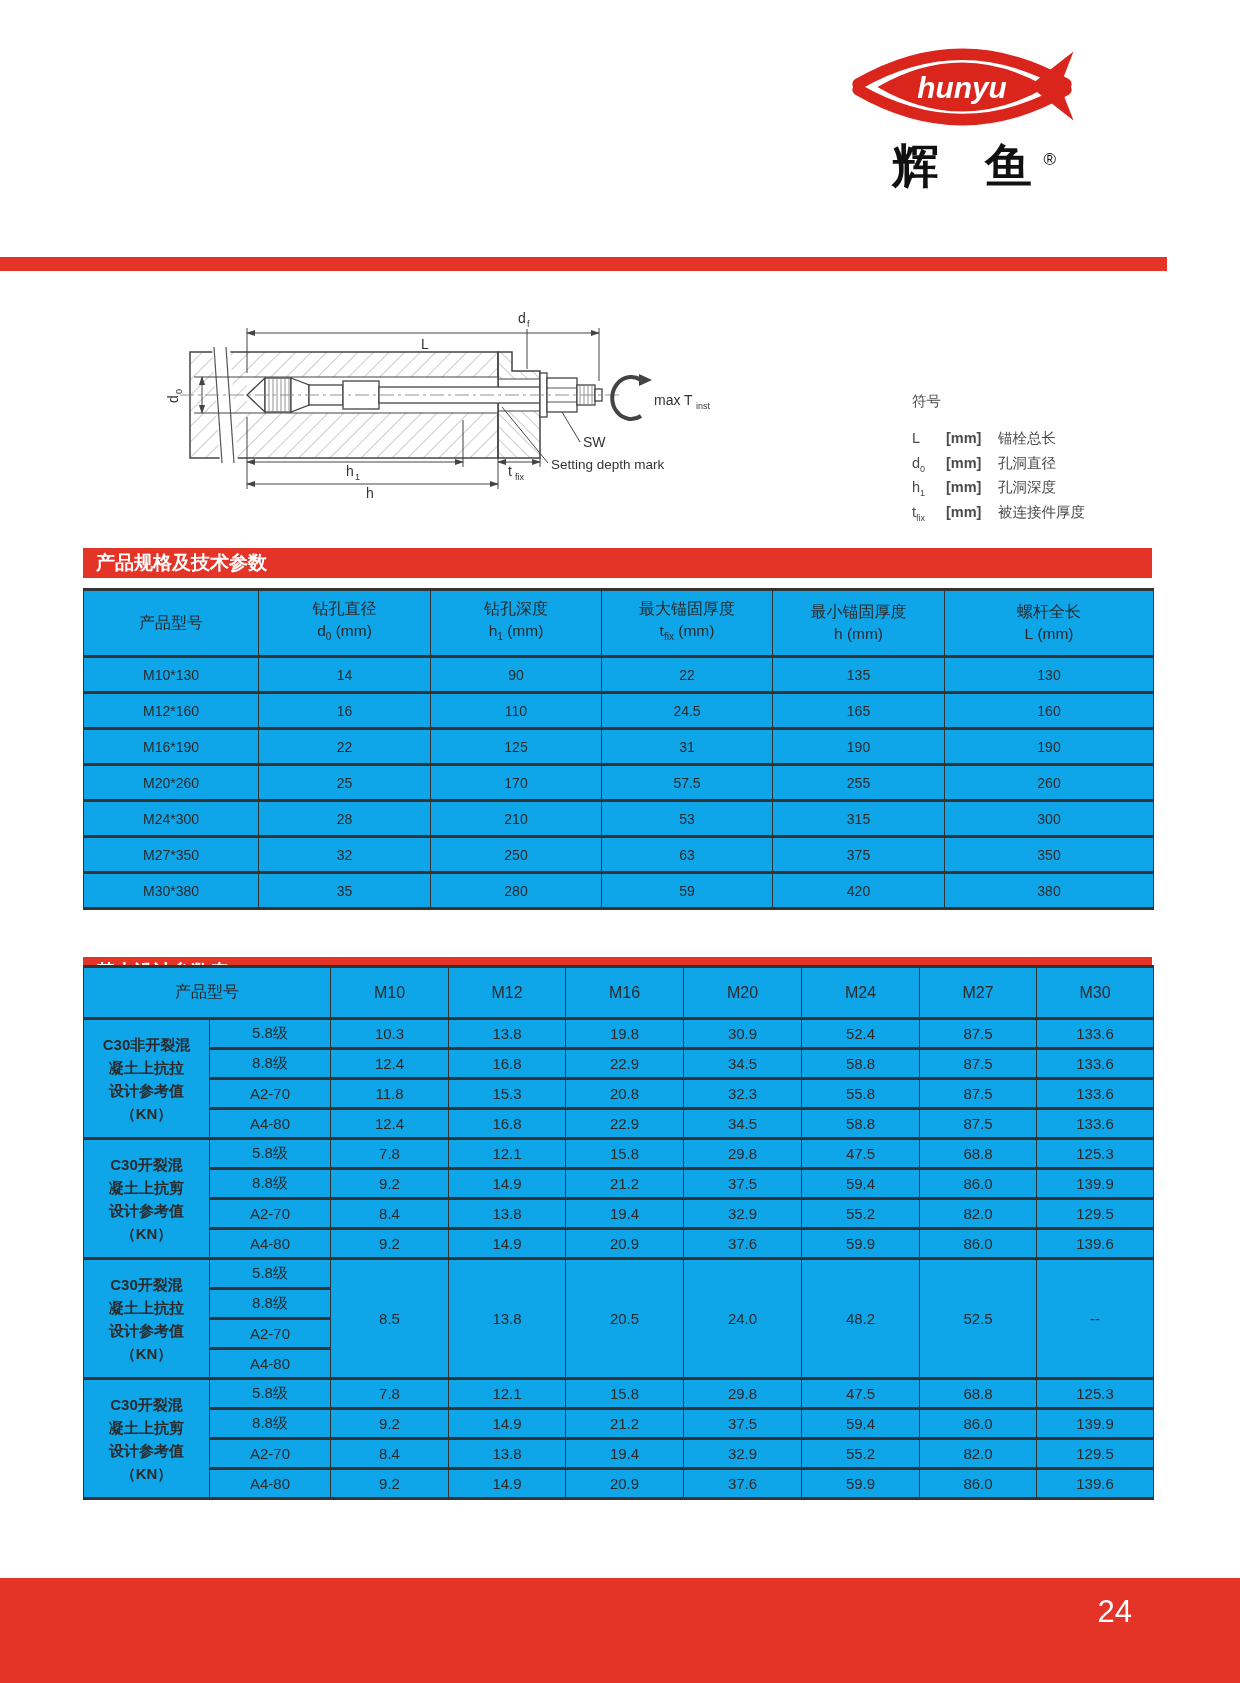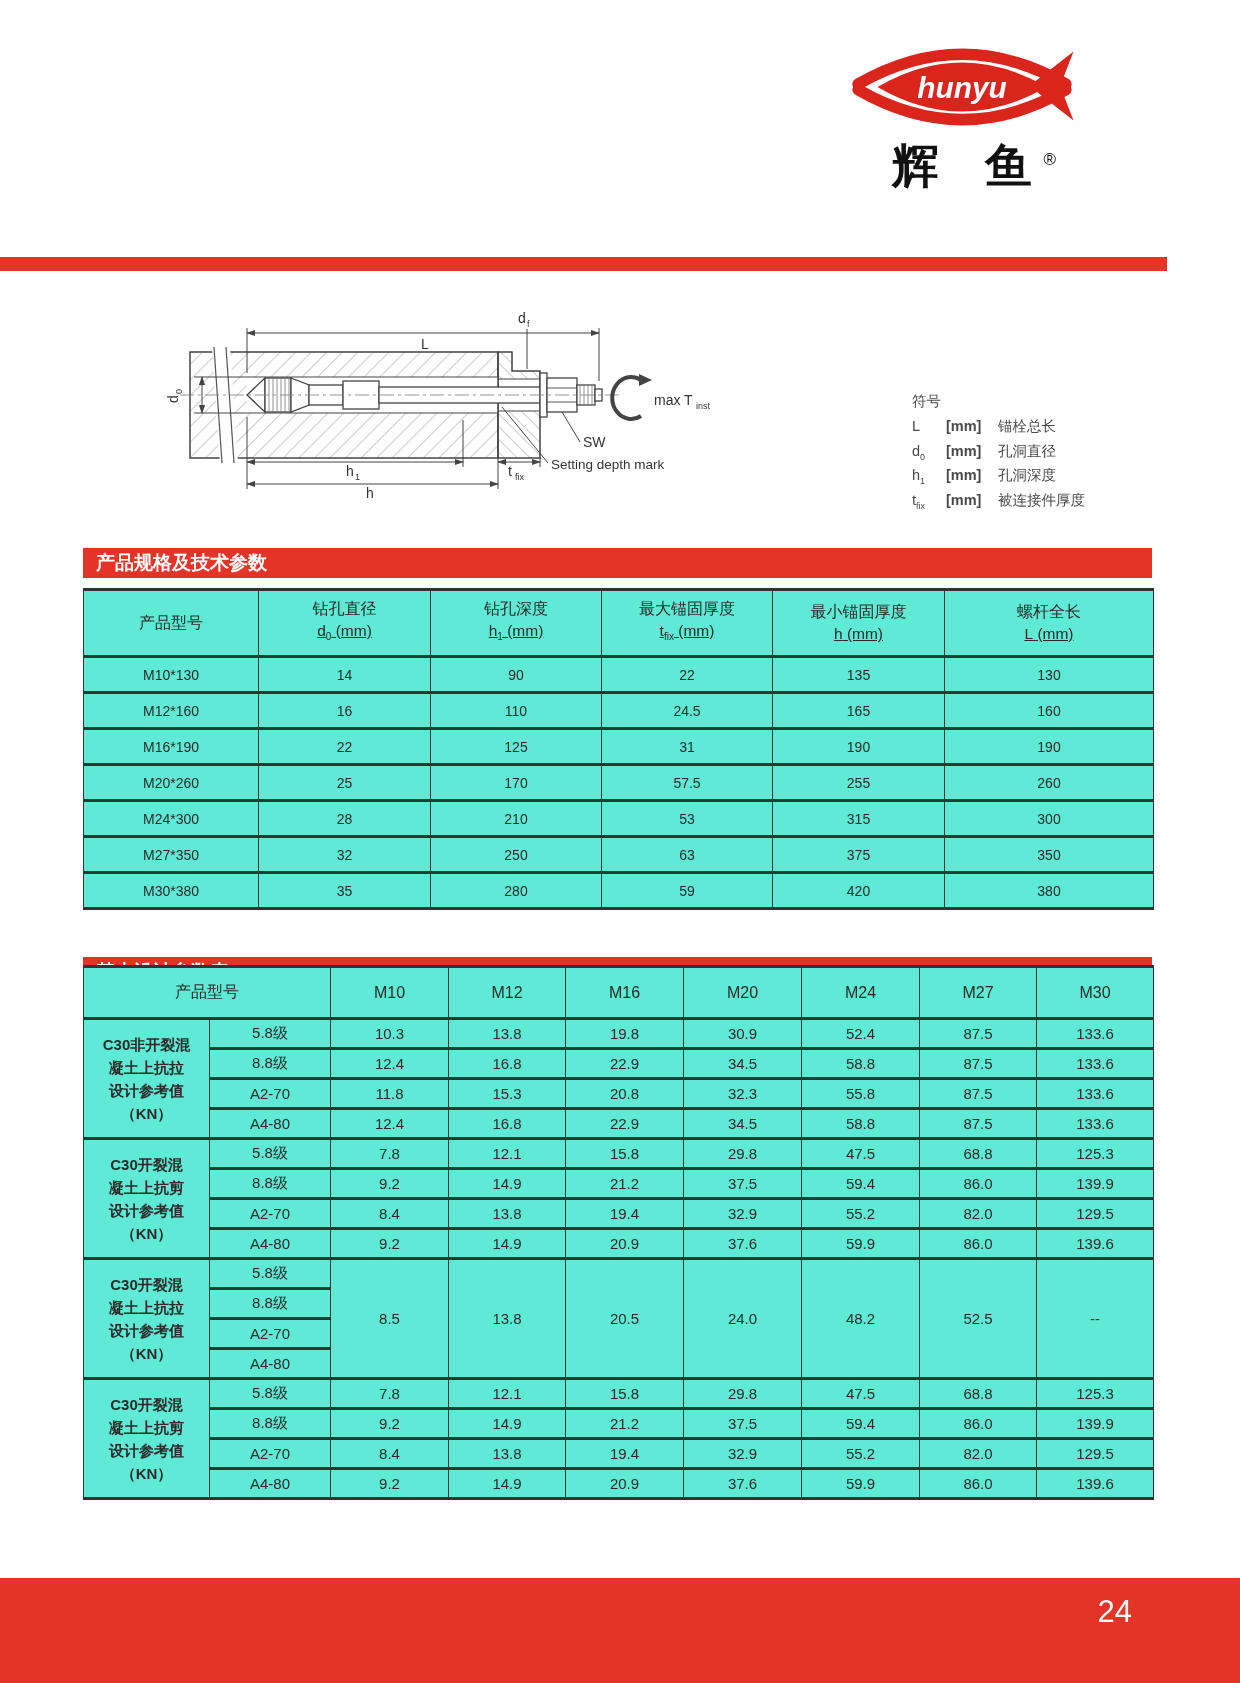--- a/index.html
+++ b/index.html
@@ -30,38 +30,38 @@
   .page-num{left:1062px;top:1594px;width:70px;text-align:right;color:#fff;font-size:31px;}
 
   
   .diagram-svg{left:150px;top:295px;width:690px;height:235px;}
   .dim-text{font-size:14px;fill:#333;font-family:"Liberation Sans","DejaVu Sans",sans-serif;}
   .dim-sub{font-size:9px;fill:#333;font-family:"Liberation Sans","DejaVu Sans",sans-serif;}
   .note-text{font-size:13.5px;fill:#333;font-family:"Liberation Sans","DejaVu Sans",sans-serif;}
 
   
   .legend{left:912px;top:392px;width:280px;color:#4a4a4a;font-size:14.5px;}
-  .legend-title{margin-bottom:6px;}
+  .legend-title{margin-bottom:18px;}
   .legend-row{display:flex;align-items:baseline;height:24.5px;}
   .legend-sym{width:34px;}
   .legend-unit{width:52px;font-weight:bold;}
   .legend sub{font-size:9px;}
 
   
-  table{border-collapse:collapse;table-layout:fixed;background:#5eead4;}
+  table{border-collapse:collapse;table-layout:fixed;background:#0ea5e9;}
   td,th{
     border:solid #333;border-width:3px 1.5px;text-align:center;vertical-align:middle;
     padding:0;color:#2a2a2a;font-weight:normal;overflow:hidden;
   }
   sub{font-size:10px;}
   .spec-table{left:83px;top:588px;width:1070px;}
   .spec-table th{height:64px;font-size:16px;}
   .spec-table td{height:33px;font-size:14px;}
   .header-title{line-height:22px;}
-  .header-symbol{line-height:22px;font-size:15.5px;text-decoration:underline;}
+  .header-symbol{line-height:22px;font-size:15.5px;}
   .design-table{left:83px;top:965px;width:1070px;}
   .design-table th{height:49px;font-size:16px;}
   .design-table td{height:27px;font-size:15px;}
   .sec-label{font-weight:bold;font-size:15px;line-height:23px;}
 </style>
 </head>
 <body>
 
 <svg class="abs logo-svg" viewBox="0 0 240 104">
   <polygon points="190,52 236,16 222,52 236,88" fill="#da251d"></polygon>

